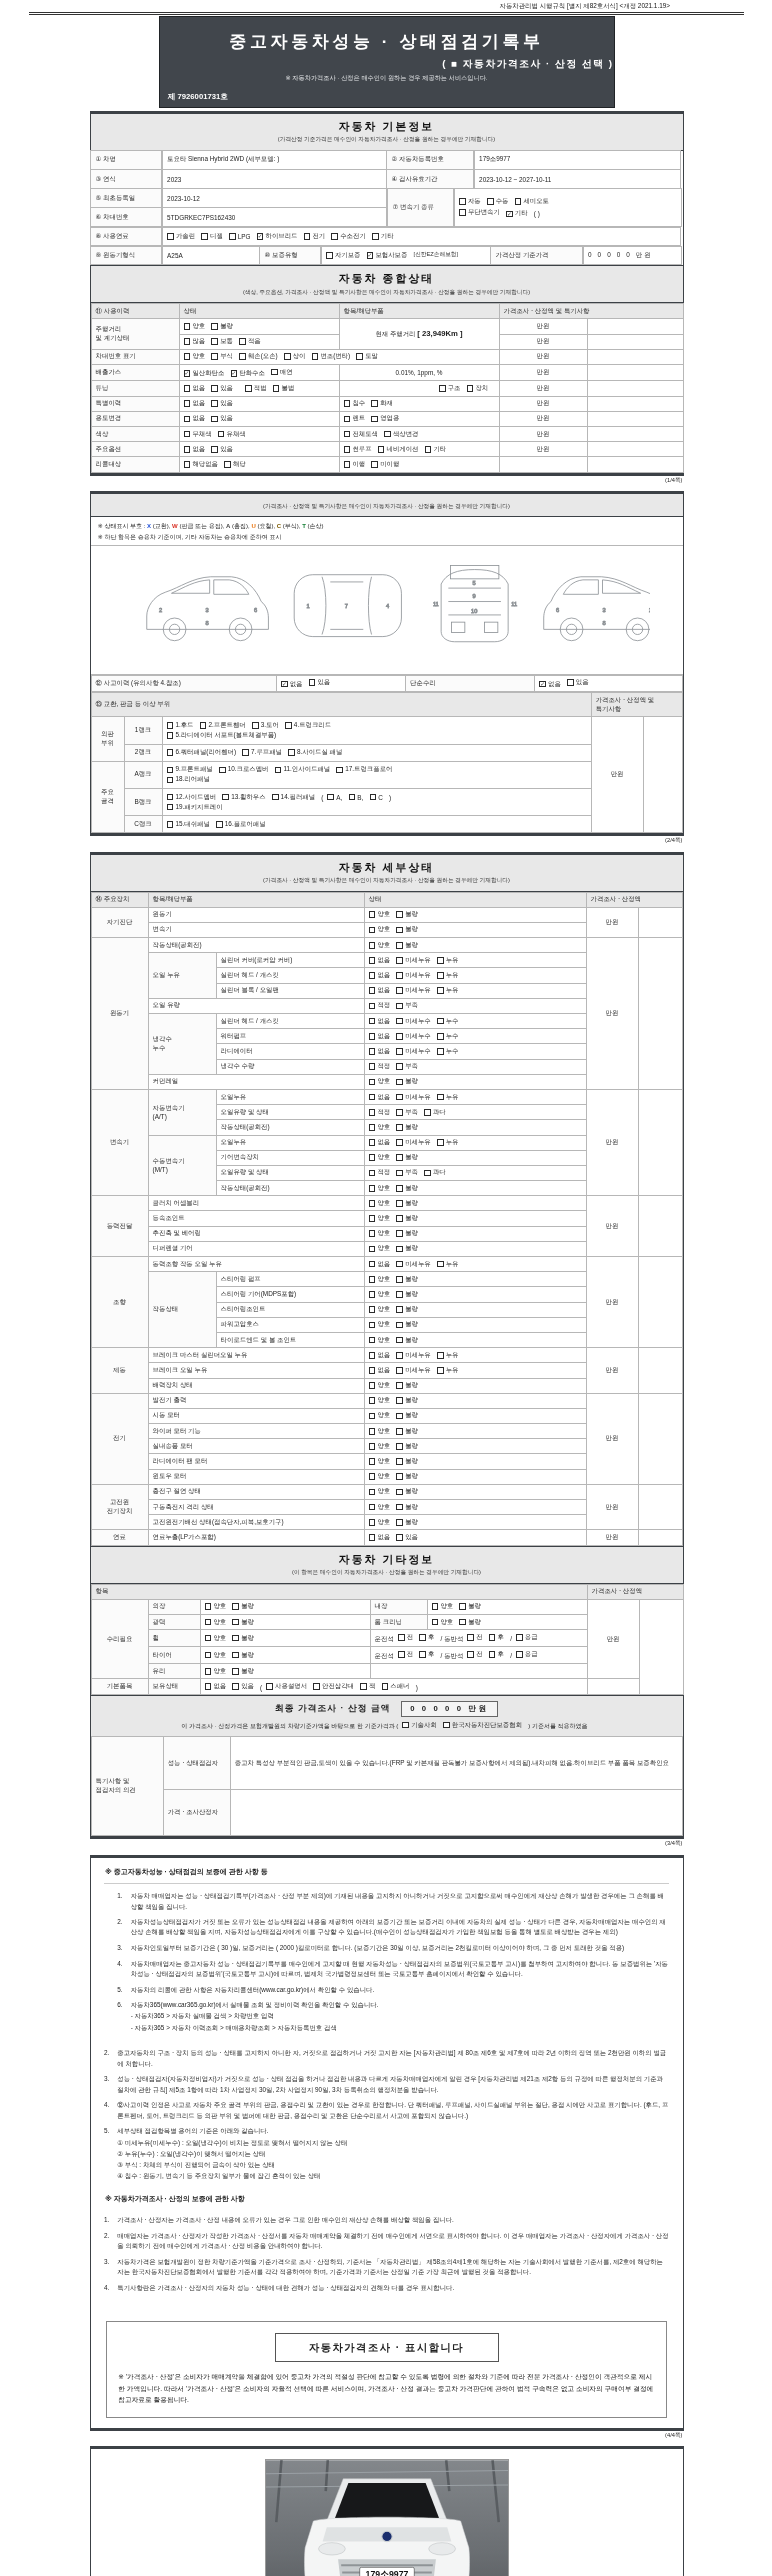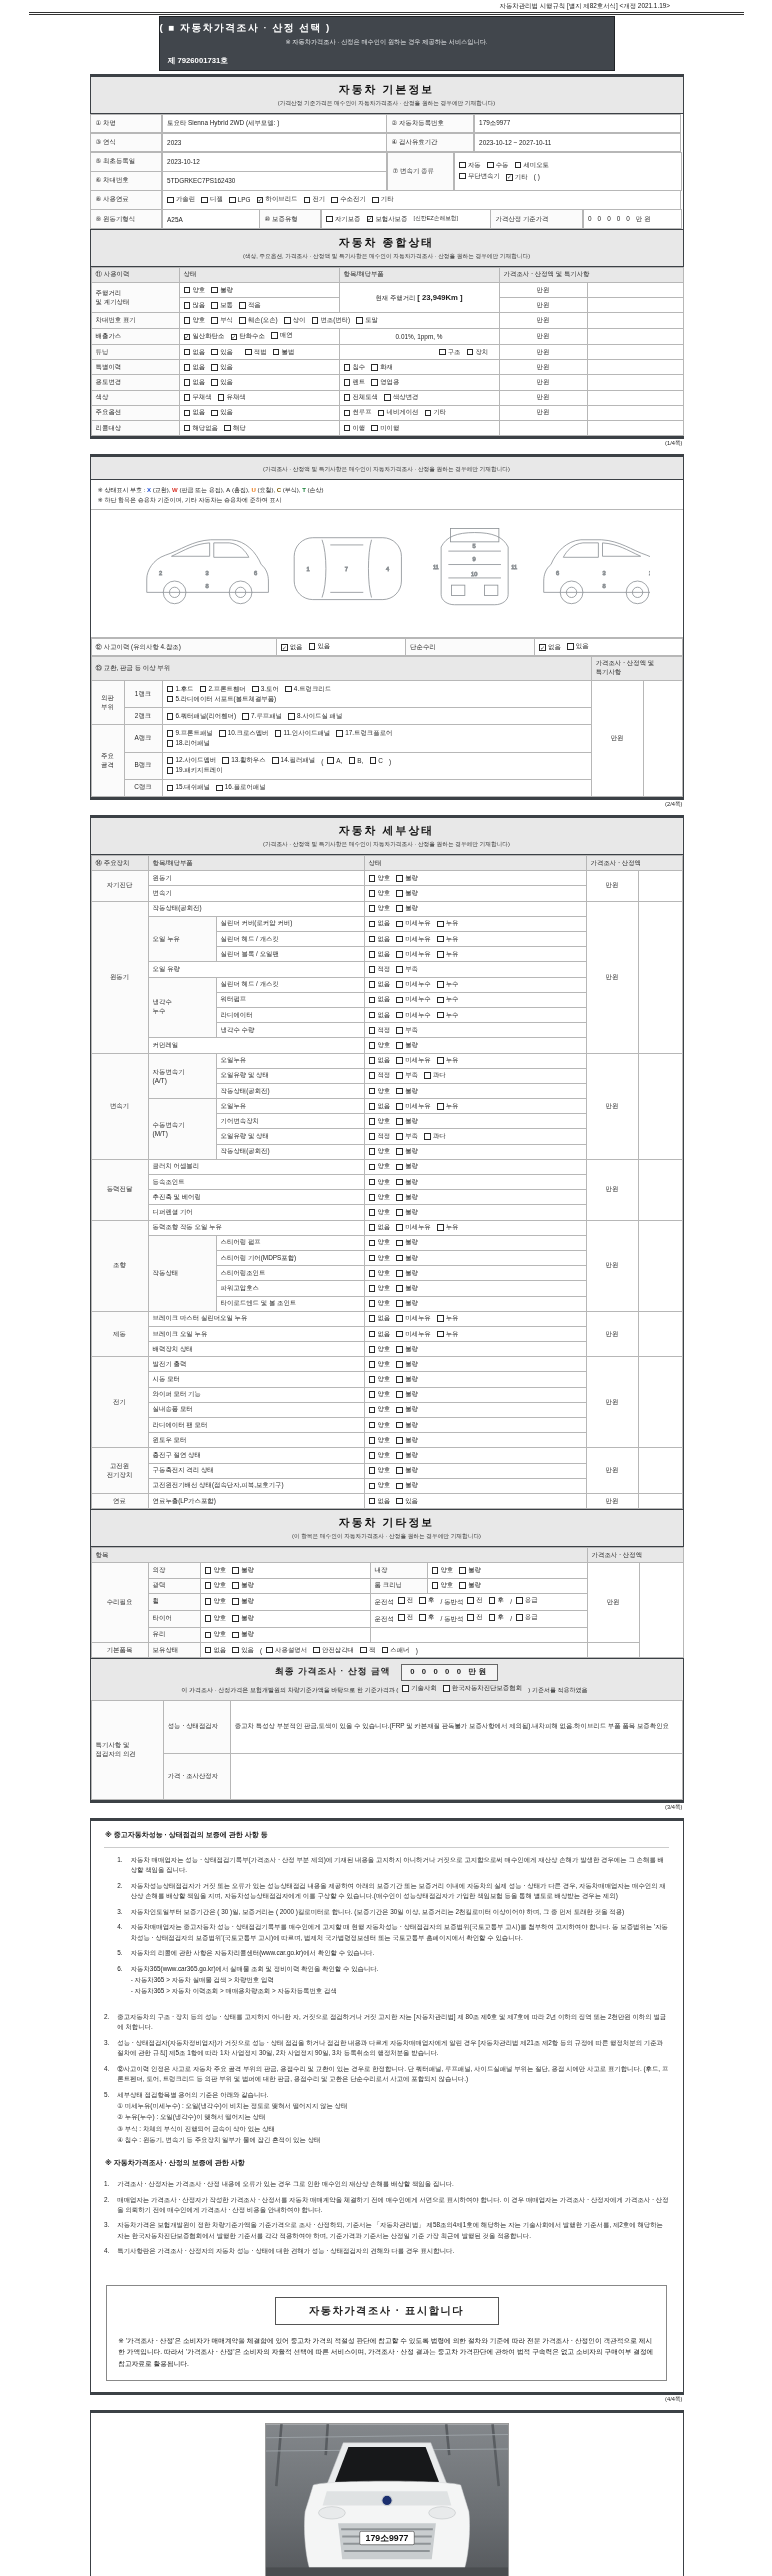--- a/index.html
+++ b/index.html
@@ -2,21 +2,21 @@
 <html style="font-size:8.2px"><head>
 <meta charset="utf-8">
 <style>
   html,body{margin:0;padding:0;background:#fff;}
   body{width:773px;font-family:"Liberation Sans","DejaVu Sans",sans-serif;color:#222;}
   .lawnote{width:567px;margin:0 auto;text-align:right;font-size:6.4px;padding:1.5px 0 1px;color:#111;}
   .topline{width:715px;margin:0 auto;border-top:1px solid #333;border-bottom:0.5px solid #333;height:1px;}
   
   .band{width:454px;margin:1px auto 3.1px;background:#41464c;color:#fff;border:0.5px solid #202326;}
   .band-title{font-size:17px;font-weight:bold;letter-spacing:3.6px;text-align:center;padding-top:13.4px;}
-  .band-sub{font-size:9.8px;font-weight:bold;letter-spacing:1.5px;text-align:left;margin-top:5.2px;}
+  .band-sub{font-size:9.8px;font-weight:bold;letter-spacing:1.5px;text-align:right;margin-top:5.2px;}
   .band-note{font-size:6.2px;color:#e3e5e7;text-align:center;margin-top:3.1px;}
   .band-docno{font-size:7.7px;font-weight:bold;text-align:left;padding:9.3px 0 4.1px 8.2px;}
   
   .sheet{width:592px;margin:0 auto;border:1px solid #3c4146;border-top:3.6px solid #3c4146;border-bottom:3.6px solid #3c4146;background:#fff;}
   .pgmark{width:592px;margin:0 auto;text-align:right;font-size:5.7px;color:#222;padding:1px 1px 6.2px;}
   .sec-head{background:#e8e8e8;border-bottom:1px solid #3c4146;text-align:center;padding:6.2px 0 5.2px;}
   .sec-head.inner{border-top:1px solid #3c4146;}
   .sec-title{font-size:10.8px;font-weight:bold;letter-spacing:2.1px;color:#111;}
   .sec-sub{font-size:5.7px;color:#333;margin-top:2.6px;}
   table.tbl{border-collapse:collapse;width:100%;table-layout:fixed;}
@@ -55,20 +55,21 @@
   .photo{display:block;margin:6.2px auto;border:0.5px solid #999;}
   svg text{font-family:"Liberation Sans","DejaVu Sans",sans-serif;}
 </style>
 </head>
 <body>
 
 <div class="lawnote">자동차관리법 시행규칙 [별지 제82호서식] &lt;개정 2021.1.19&gt;</div>
 <div class="topline"></div>
 
 <div class="band">
+  <div class="band-title">중고자동차성능 · 상태점검기록부</div>
   <div class="band-sub">( ■ 자동차가격조사 · 산정 선택 )</div>
   <div class="band-note">※ 자동차가격조사 · 산정은 매수인이 원하는 경우 제공하는 서비스입니다.</div>
   <div class="band-docno">제 7926001731호</div>
 </div>
 
 <div class="sheet">
   <div class="sec-head">
     <div class="sec-title">자동차 기본정보</div>
     <div class="sec-sub">(가격산정 기준가격은 매수인이 자동차가격조사 · 산정을 원하는 경우에만 기재합니다)</div>
   </div>

